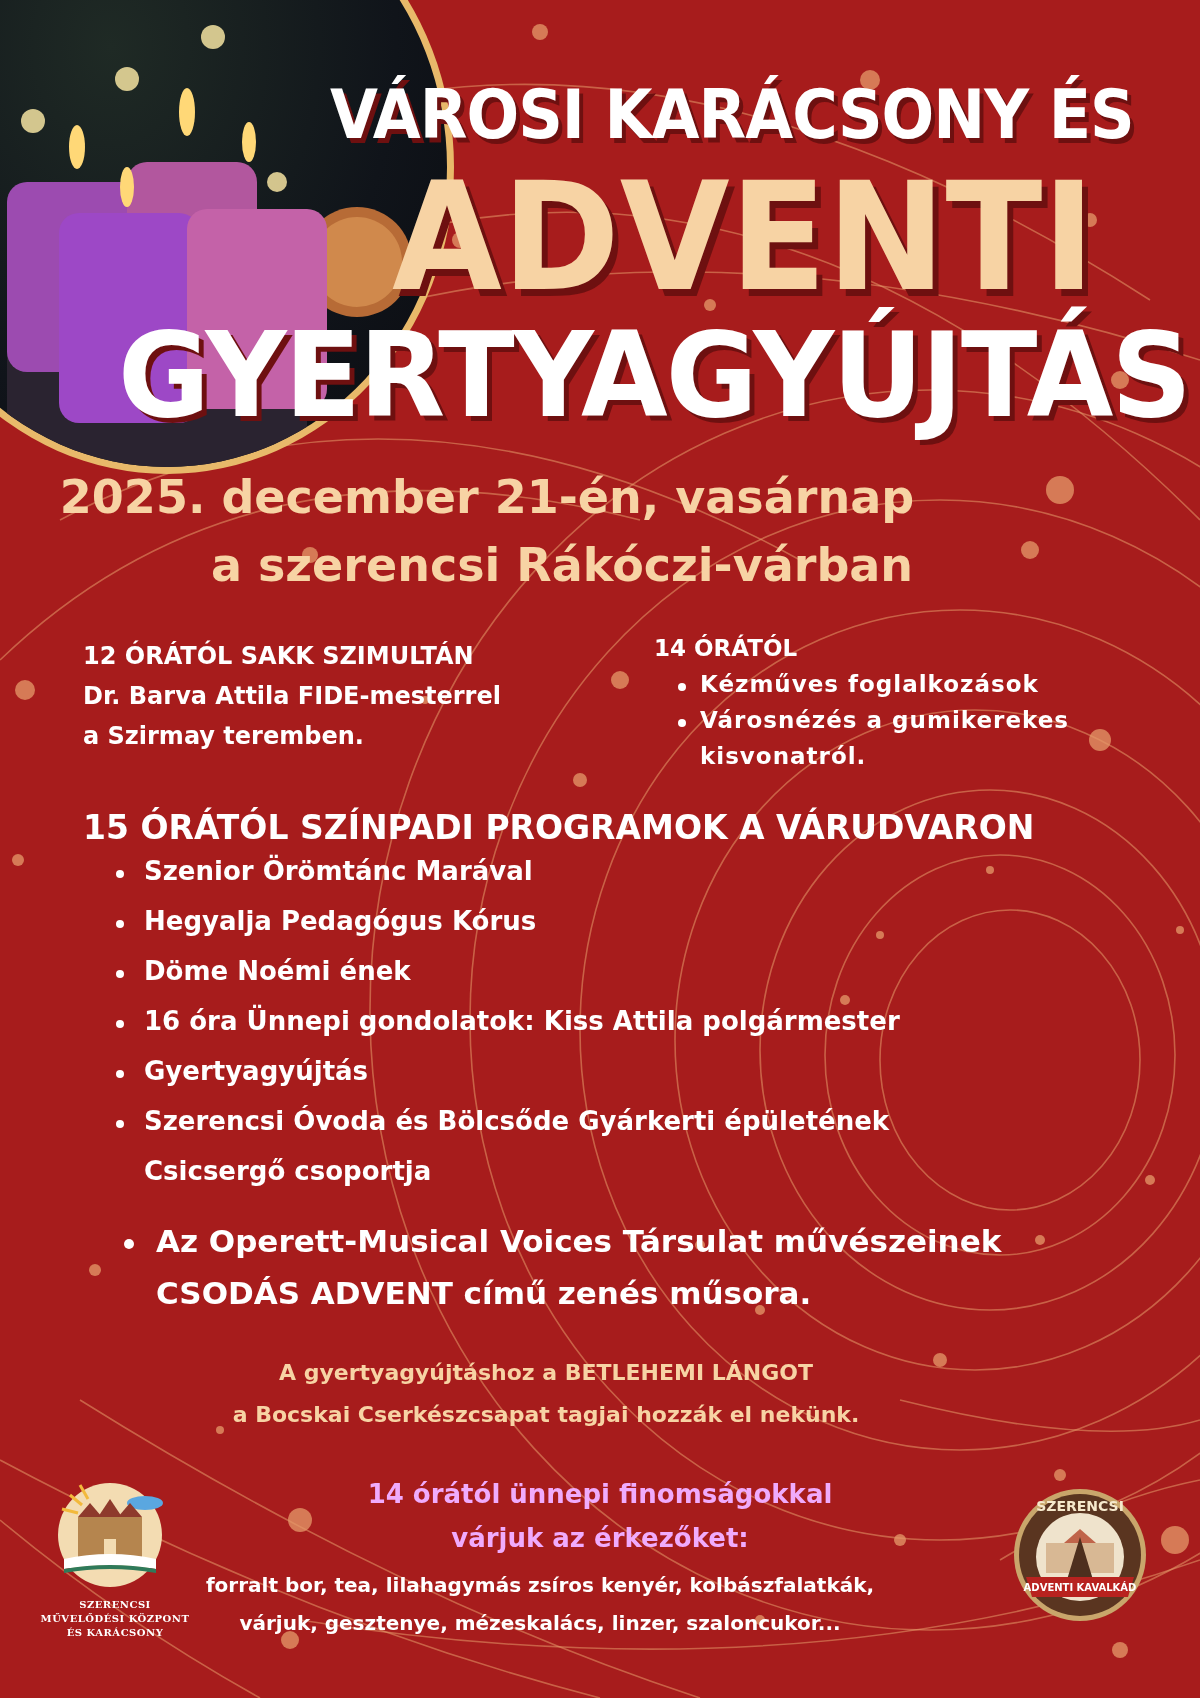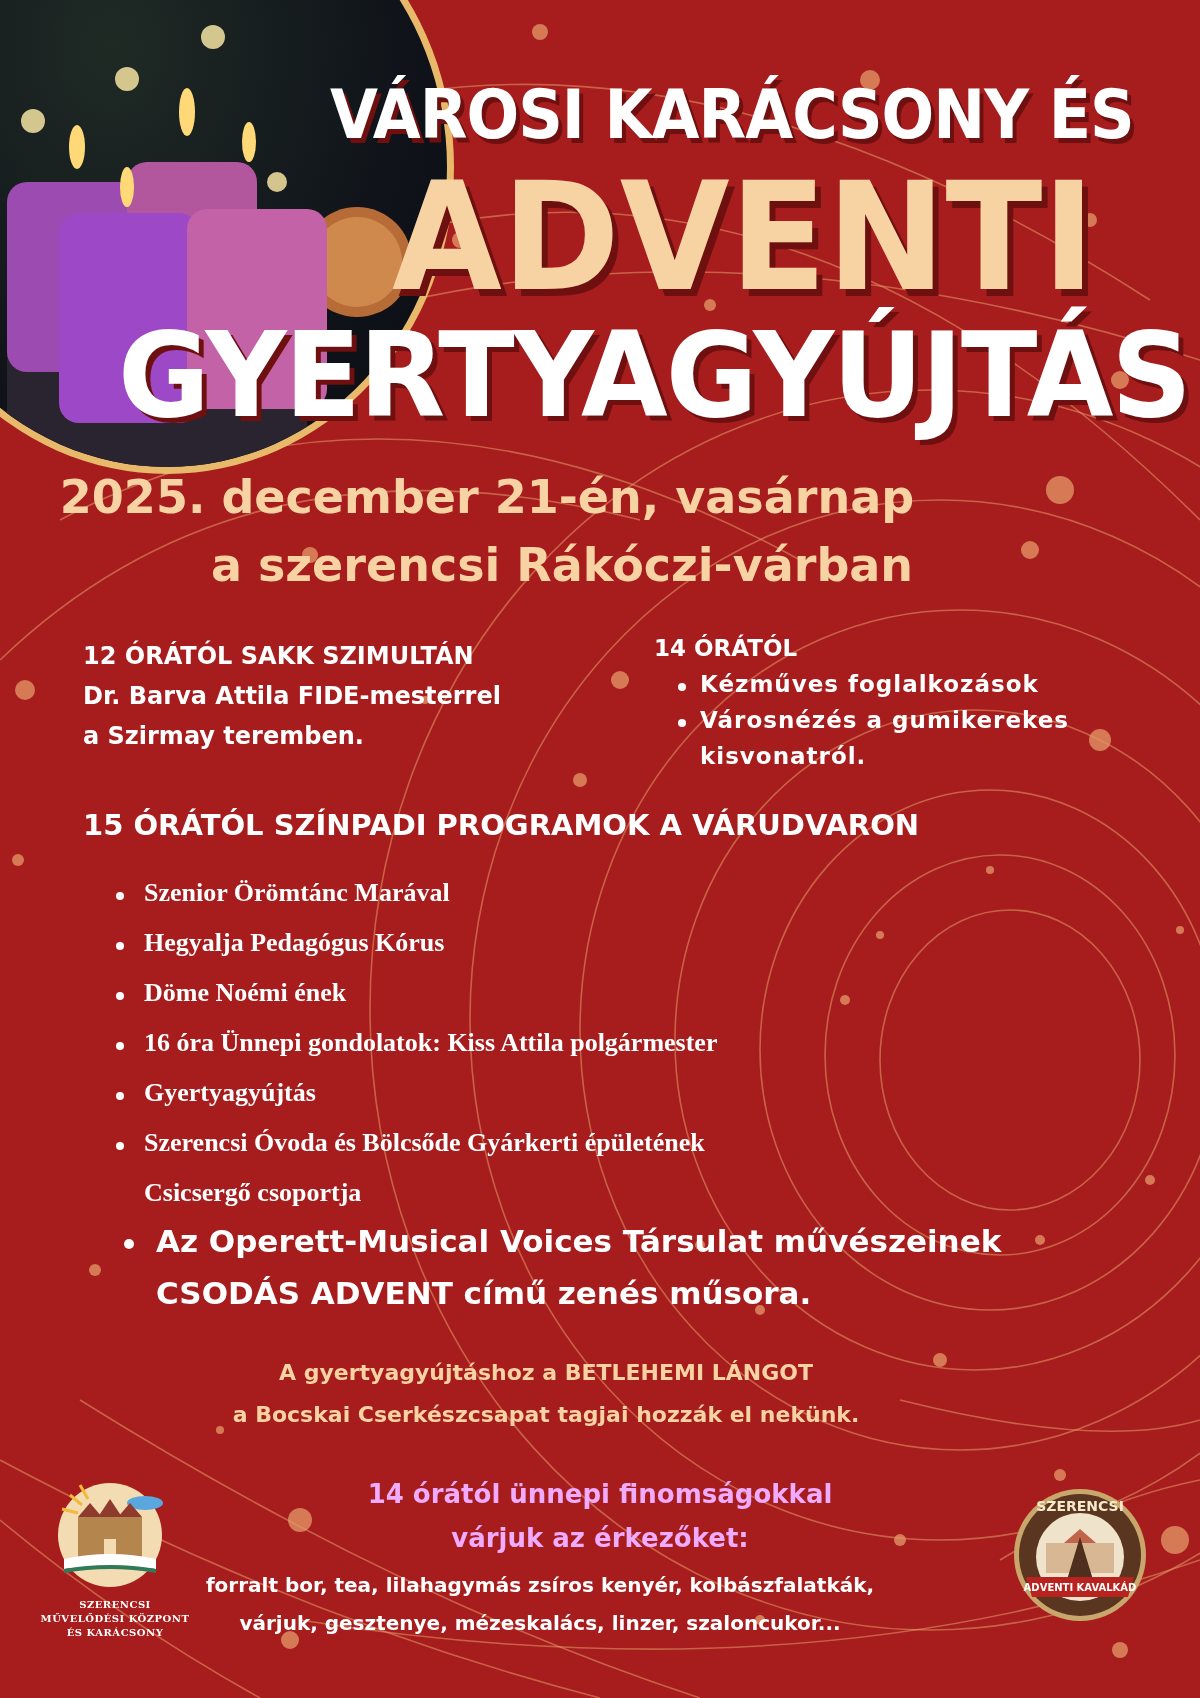--- a/index.html
+++ b/index.html
@@ -16,22 +16,22 @@
   .title3{left:118px;top:310px;font-size:112px;color:#ffffff;letter-spacing:-2px;text-shadow:5px 5px 0 #6e1010;transform:scaleY(1.05);}
   .date1{left:0;width:974px;text-align:center;top:470px;font-size:46px;color:#f7d3a4;}
   .date2{left:0;width:1124px;text-align:center;top:538px;font-size:46px;color:#f7d3a4;}
   .p{position:absolute;color:#fff;font-weight:bold;margin:0;white-space:nowrap;}
   .chess{left:83px;top:636px;font-size:24px;line-height:40px;}
   .r14{left:654px;top:630px;font-size:23px;line-height:36px;}
   .r14 ul{margin:0;padding:0 0 0 24px;list-style:none;}
   .r14 li{position:relative;padding-left:22px;letter-spacing:1px;}
   .r14 li::before,.prog li::before,.operett li::before{content:"";position:absolute;left:0;top:50%;width:8px;height:8px;border-radius:50%;background:#fff;}
   .r14 li::before{top:17px;}
-  .stage{left:83px;top:808px;font-size:29px;}
-  .prog{left:116px;top:868px;font-size:26px;line-height:50px;font-family:Liberation Serif, serif;}
+  .stage{left:83px;top:808px;font-size:33px;}
+  .prog{left:116px;top:846px;font-size:26px;line-height:50px;}
   .prog ul{margin:0;padding:0;list-style:none;}
   .prog li{position:relative;padding-left:28px;}
   .prog li::before{top:24px;}
   .prog .cont{padding-left:28px;}
   .operett{left:124px;top:1215px;font-size:31px;line-height:52px;}
   .operett ul{margin:0;padding:0;list-style:none;}
   .operett li{position:relative;padding-left:32px;}
   .operett li::before{top:24px;width:10px;height:10px;}
   .operett .cont{padding-left:32px;}
   .flame{left:0;width:1092px;text-align:center;top:1352px;font-size:22px;line-height:42px;color:#f7d3a4;font-weight:bold;}

